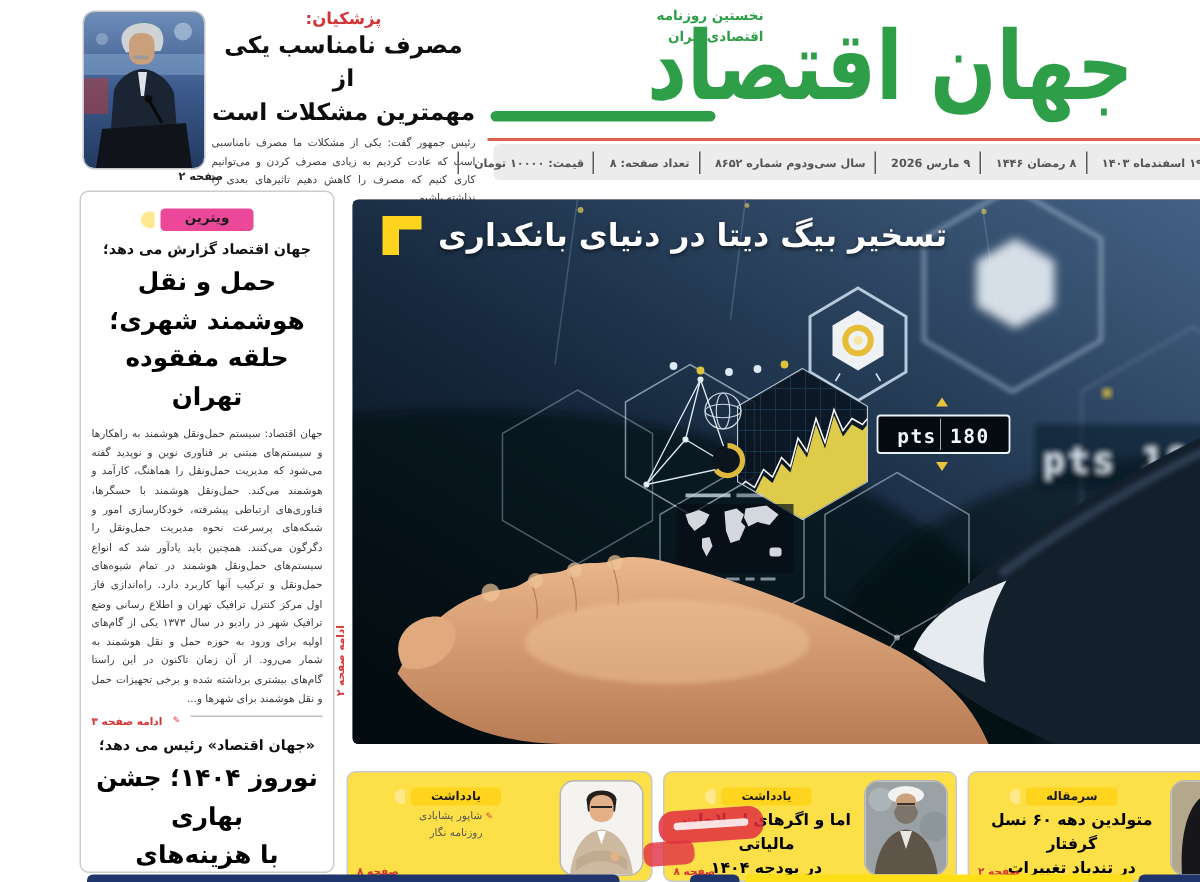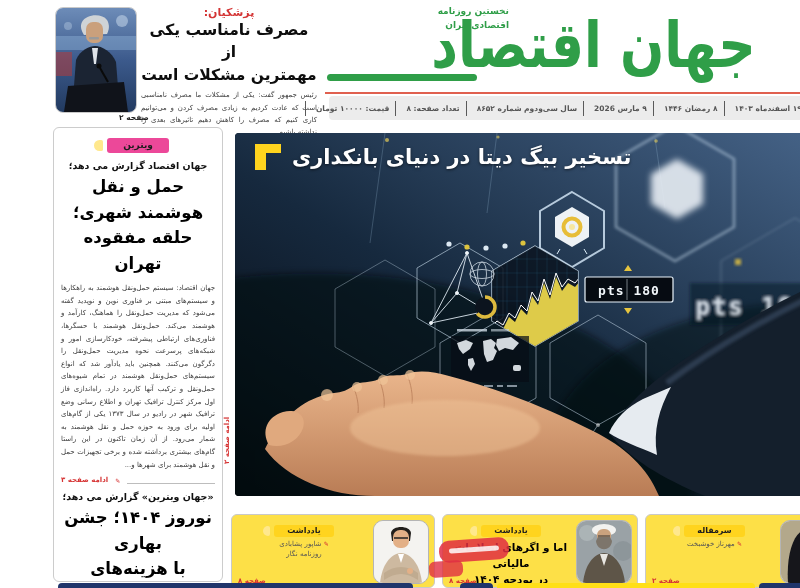--- a/index.html
+++ b/index.html
@@ -27,21 +27,21 @@
   #datebar .d-item{border-left:1.5px solid #5a5a5a;padding:3px 6px 3px 10px;white-space:nowrap;}
   
   #sidebar{left:8px;top:127px;width:170px;height:455px;border:1px solid #ccc;border-radius:6px;
            box-sizing:border-box;padding:5px 7px;text-align:center;background:#fff;}
   .badge{display:inline-block;position:relative;background:#ec4899;color:#1d1d1d;font-size:9px;font-weight:bold;
          padding:2px 16px 3px;border-radius:3px;}
   .badge::before{content:"";position:absolute;left:-13px;top:2px;width:9px;height:11px;background:#ffe88d;border-radius:6px 2px 2px 6px;}
   .sb-kicker{font-size:9.5px;font-weight:bold;color:#101010;margin-top:7px;}
   .sb-head{font-size:16.5px;font-weight:900;color:#000;line-height:1.55;margin-top:3px;}
   .sb-body{font-size:7px;line-height:1.8;text-align:justify;color:#3a3a3a;margin-top:6px;}
-  .cont-row{display:flex;align-items:flex-end;gap:7px;margin-top:5px;margin-bottom:2px;}
+  .cont-row{display:flex;align-items:flex-start;gap:7px;margin-top:5px;margin-bottom:2px;}
   .cont-row .line{flex:1;height:1px;background:#bdbdbd;}
   .cont-row .red{font-size:7px;font-weight:bold;color:#d63333;white-space:nowrap;}
   .pen{color:#d63333;font-size:6px;}
   
   #mainimg{left:190px;top:133px;width:607px;height:363px;border-radius:4px;overflow:hidden;background:#0d1726;}
   #main-headline{position:absolute;left:18px;top:9px;display:flex;align-items:center;gap:9px;direction:ltr;}
   #main-headline .txt{direction:rtl;color:#fff;font-size:21px;font-weight:900;letter-spacing:-0.5px;
                       text-shadow:0 1px 3px rgba(0,0,0,.6);white-space:nowrap;}
   #vert-cont{left:178px;top:417px;height:64px;width:11px;writing-mode:vertical-rl;transform:rotate(180deg);
              font-size:7px;font-weight:bold;color:#d63333;white-space:nowrap;}
@@ -134,21 +134,21 @@
       </div>
       <div class="sb-body">جهان اقتصاد: سیستم حمل‌ونقل هوشمند به راهکارها و سیستم‌های مبتنی بر فناوری نوین و نوپدید گفته می‌شود که مدیریت حمل‌ونقل را هماهنگ، کارآمد و هوشمند می‌کند. حمل‌ونقل هوشمند با حسگرها، فناوری‌های ارتباطی پیشرفته، خودکارسازی امور و شبکه‌های پرسرعت نحوه مدیریت حمل‌ونقل را دگرگون می‌کنند. همچنین باید یادآور شد که انواع سیستم‌های حمل‌ونقل هوشمند در تمام شیوه‌های حمل‌ونقل و ترکیب آنها کاربرد دارد. راه‌اندازی فاز اول مرکز کنترل ترافیک تهران و اطلاع رسانی وضع ترافیک شهر در رادیو در سال ۱۳۷۳ یکی از گام‌های اولیه برای ورود به حوزه حمل و نقل هوشمند به شمار می‌رود. از آن زمان تاکنون در این راستا گام‌های بیشتری برداشته شده و برخی تجهیزات حمل و نقل هوشمند برای شهرها و...</div>
       <div class="cont-row">
         <div class="line"></div>
         <span class="pen">✎</span>
         <span class="red">ادامه صفحه ۳</span>
       </div>
     </div>
 
     <div>
-      <div class="sb-kicker">«جهان ویترین» گزارش می دهد؛</div>
+      <div class="sb-kicker">«جهان اقتصاد» رئیس می دهد؛</div>
       <div class="sb-head">
         <span>نوروز ۱۴۰۴؛ جشن بهاری</span><br>
         <span>با هزینه‌های زمستانی</span>
       </div>
 
     </div>
 
     
   </div>
 
@@ -407,20 +407,24 @@
       <svg width="54" height="62" viewBox="0 0 54 62">
         <rect width="54" height="62" fill="#b3a88b"></rect>
         <path d="M7,62 C5,30 14,8 27,8 C40,8 49,30 47,62 Z" fill="#16161b"></path>
         <ellipse cx="27" cy="23" rx="7.5" ry="9.5" fill="#d8a889"></ellipse>
         <path d="M20,17 C22,12 32,12 34,17 L33,20 L21,20 Z" fill="#16161b"></path>
         <rect x="23" y="29" width="8" height="1.6" rx=".8" fill="#a86a56"></rect>
       </svg>
     </div>
     <div class="nb-content">
       <div class="nb-badge">سرمقاله</div>
+      <div class="nb-head">
+        <span>متولدین دهه ۶۰ نسل گرفتار</span><br>
+        <span>در تندباد تغییرات</span>
+      </div>
       <div class="nb-author">
         <span class="pen">✎</span>
         <span>مهرناز خوشبخت</span><br>
         
       </div>
     </div>
     <div class="nb-pageref">صفحه ۲</div>
   </div>
 
   <div class="abs" id="watermark">

